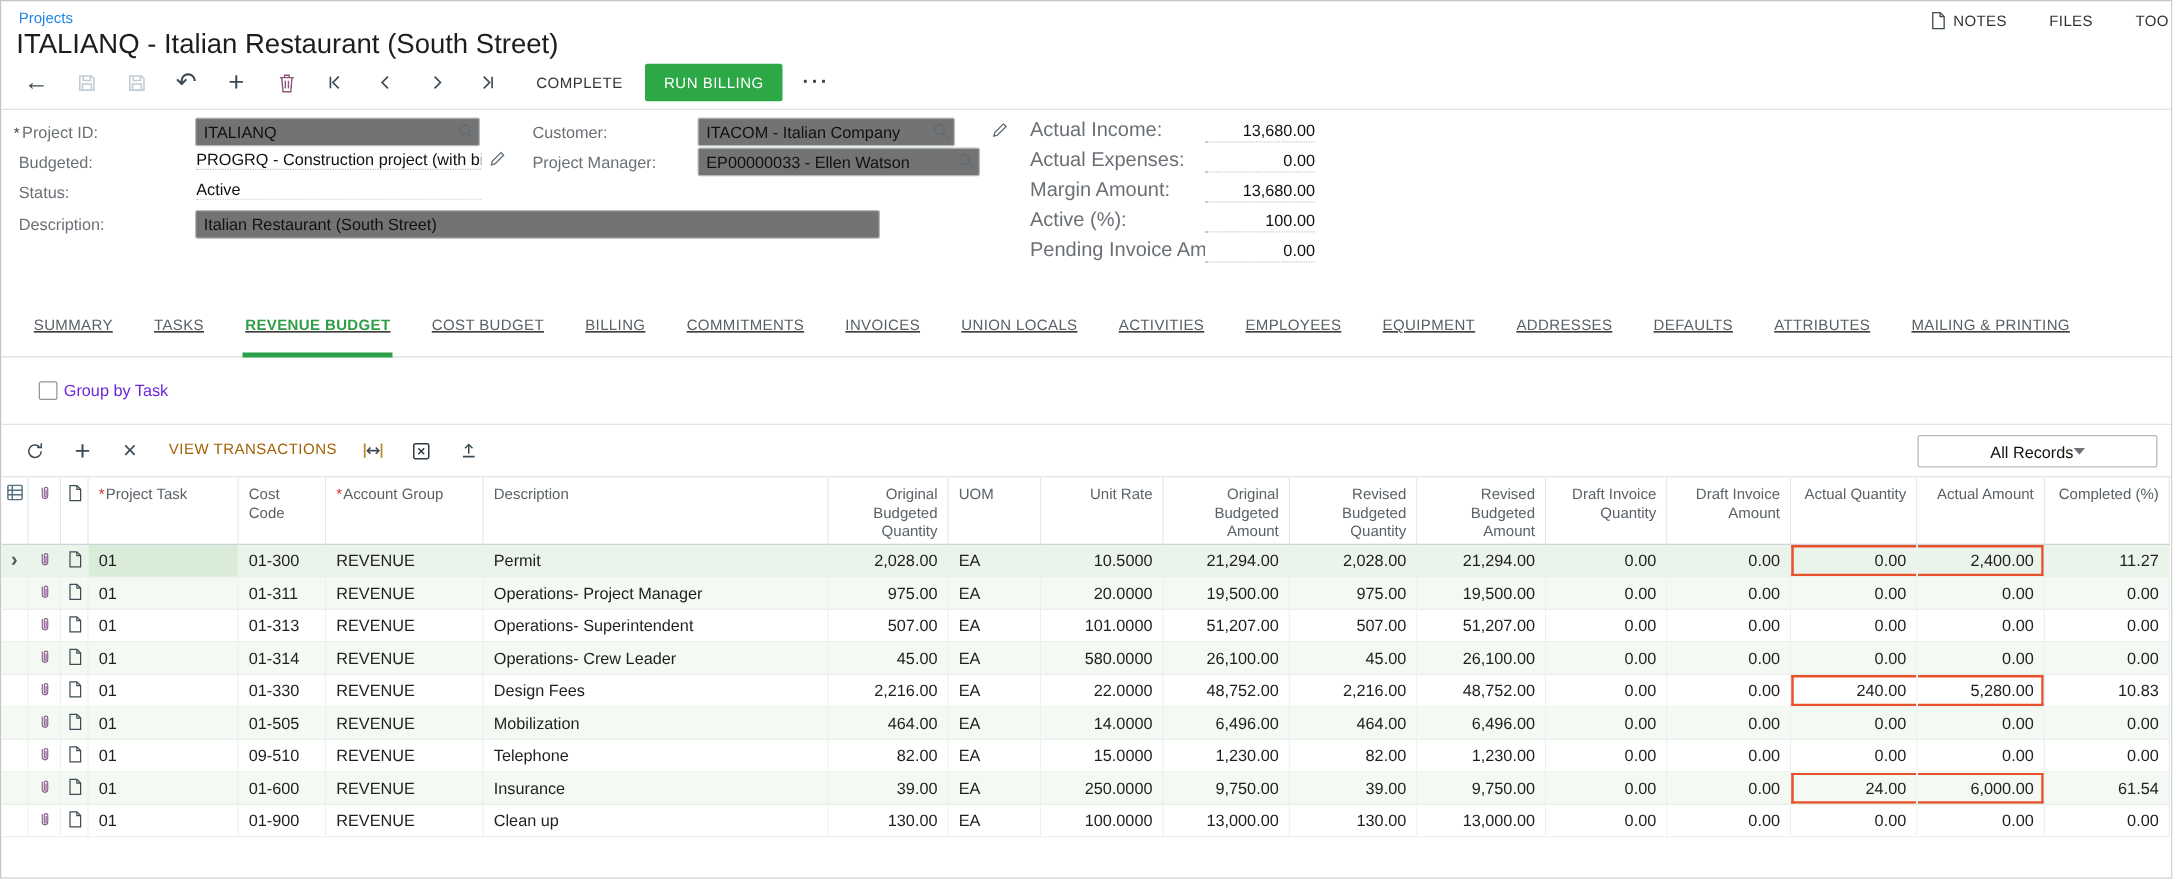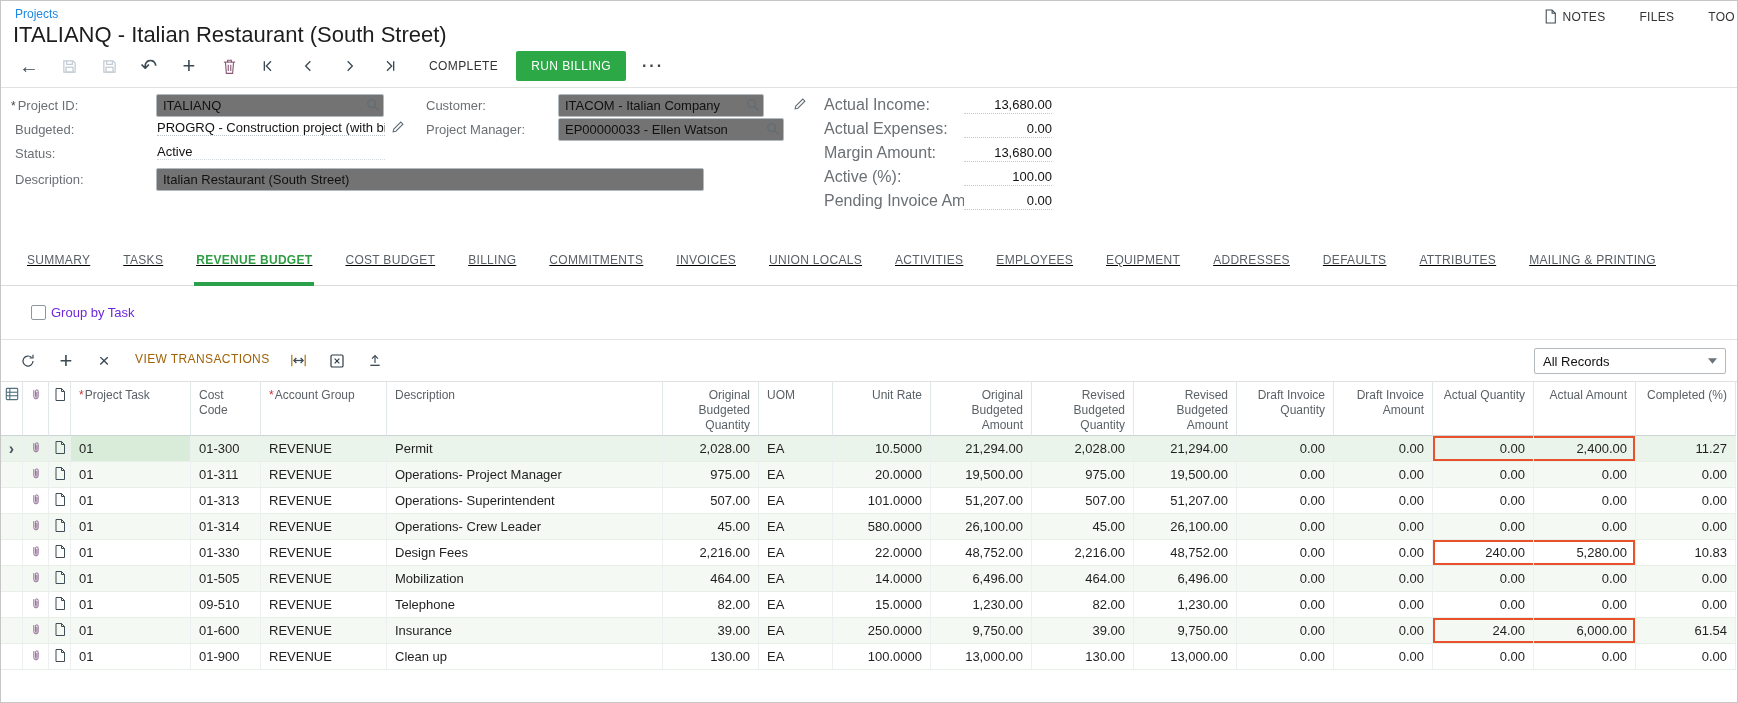--- a/index.html
+++ b/index.html
@@ -46,21 +46,21 @@
   
   .groupbar { height:53px; display:flex; align-items:center; padding-left:30px; }
   .checkbox { width:15px; height:15px; border:1px solid #8f979e; border-radius:2px; background:#fff; cursor:pointer; }
   .grouplabel { margin-left:5px; font-size:13px; color:#6d28d9; }
 
   
   .gridbar { position:relative; height:42px; border-top:1px solid #e3e3e3; display:flex; align-items:center; padding-left:8px; }
   .gb-btn { width:38px; height:30px; display:flex; align-items:center; justify-content:center; cursor:pointer; }
   .gb-x { font-size:19px; color:#3b4a54; line-height:1; }
   .gb-txt { margin:0 10px 4px 12px; font-size:12px; letter-spacing:.4px; color:#a16207; cursor:pointer; white-space:nowrap; }
-  .filter-box { position:absolute; right:11px; top:8px; width:192px; height:26px; border:1px solid #b3b9bd; border-radius:2px; display:flex; align-items:center; justify-content:space-between; padding:0 8px; font-size:13px; color:#111; cursor:pointer; background:#fff; }
+  .filter-box { position:absolute; right:11px; top:8px; width:192px; height:26px; border:1px solid #b3b9bd; border-radius:2px; display:flex; align-items:center; justify-content:center; padding:0 8px; font-size:13px; color:#111; cursor:pointer; background:#fff; }
 
   
   .gridwrap { width:1738px; overflow:hidden; border-top:1px solid #e0e0e0; }
   table.grid { border-collapse:separate; border-spacing:0; table-layout:fixed; width:1735px; }
   .grid th { height:54px; vertical-align:top; padding:6px 8px 0 8px; font-size:12px; font-weight:normal; color:#5b6267; line-height:15px; border-right:1px solid #e2e7e9; border-bottom:1px solid #ccd4d8; background:#fff; overflow:hidden; }
   .grid th.icon-h { padding:5px 0 0 0; text-align:center; }
   .grid td { height:26px; padding:0 8px; font-size:13px; color:#1f1f1f; border-right:1px solid #ecf0f0; border-bottom:1px solid #e7efe7; white-space:nowrap; overflow:hidden; background:#fff; }
   .grid td.icon-c { padding:0; text-align:center; }
   .grid tr.stripe td { background:#f4f9f3; }
   .grid tr.sel td { background:#ebf4ea; }

